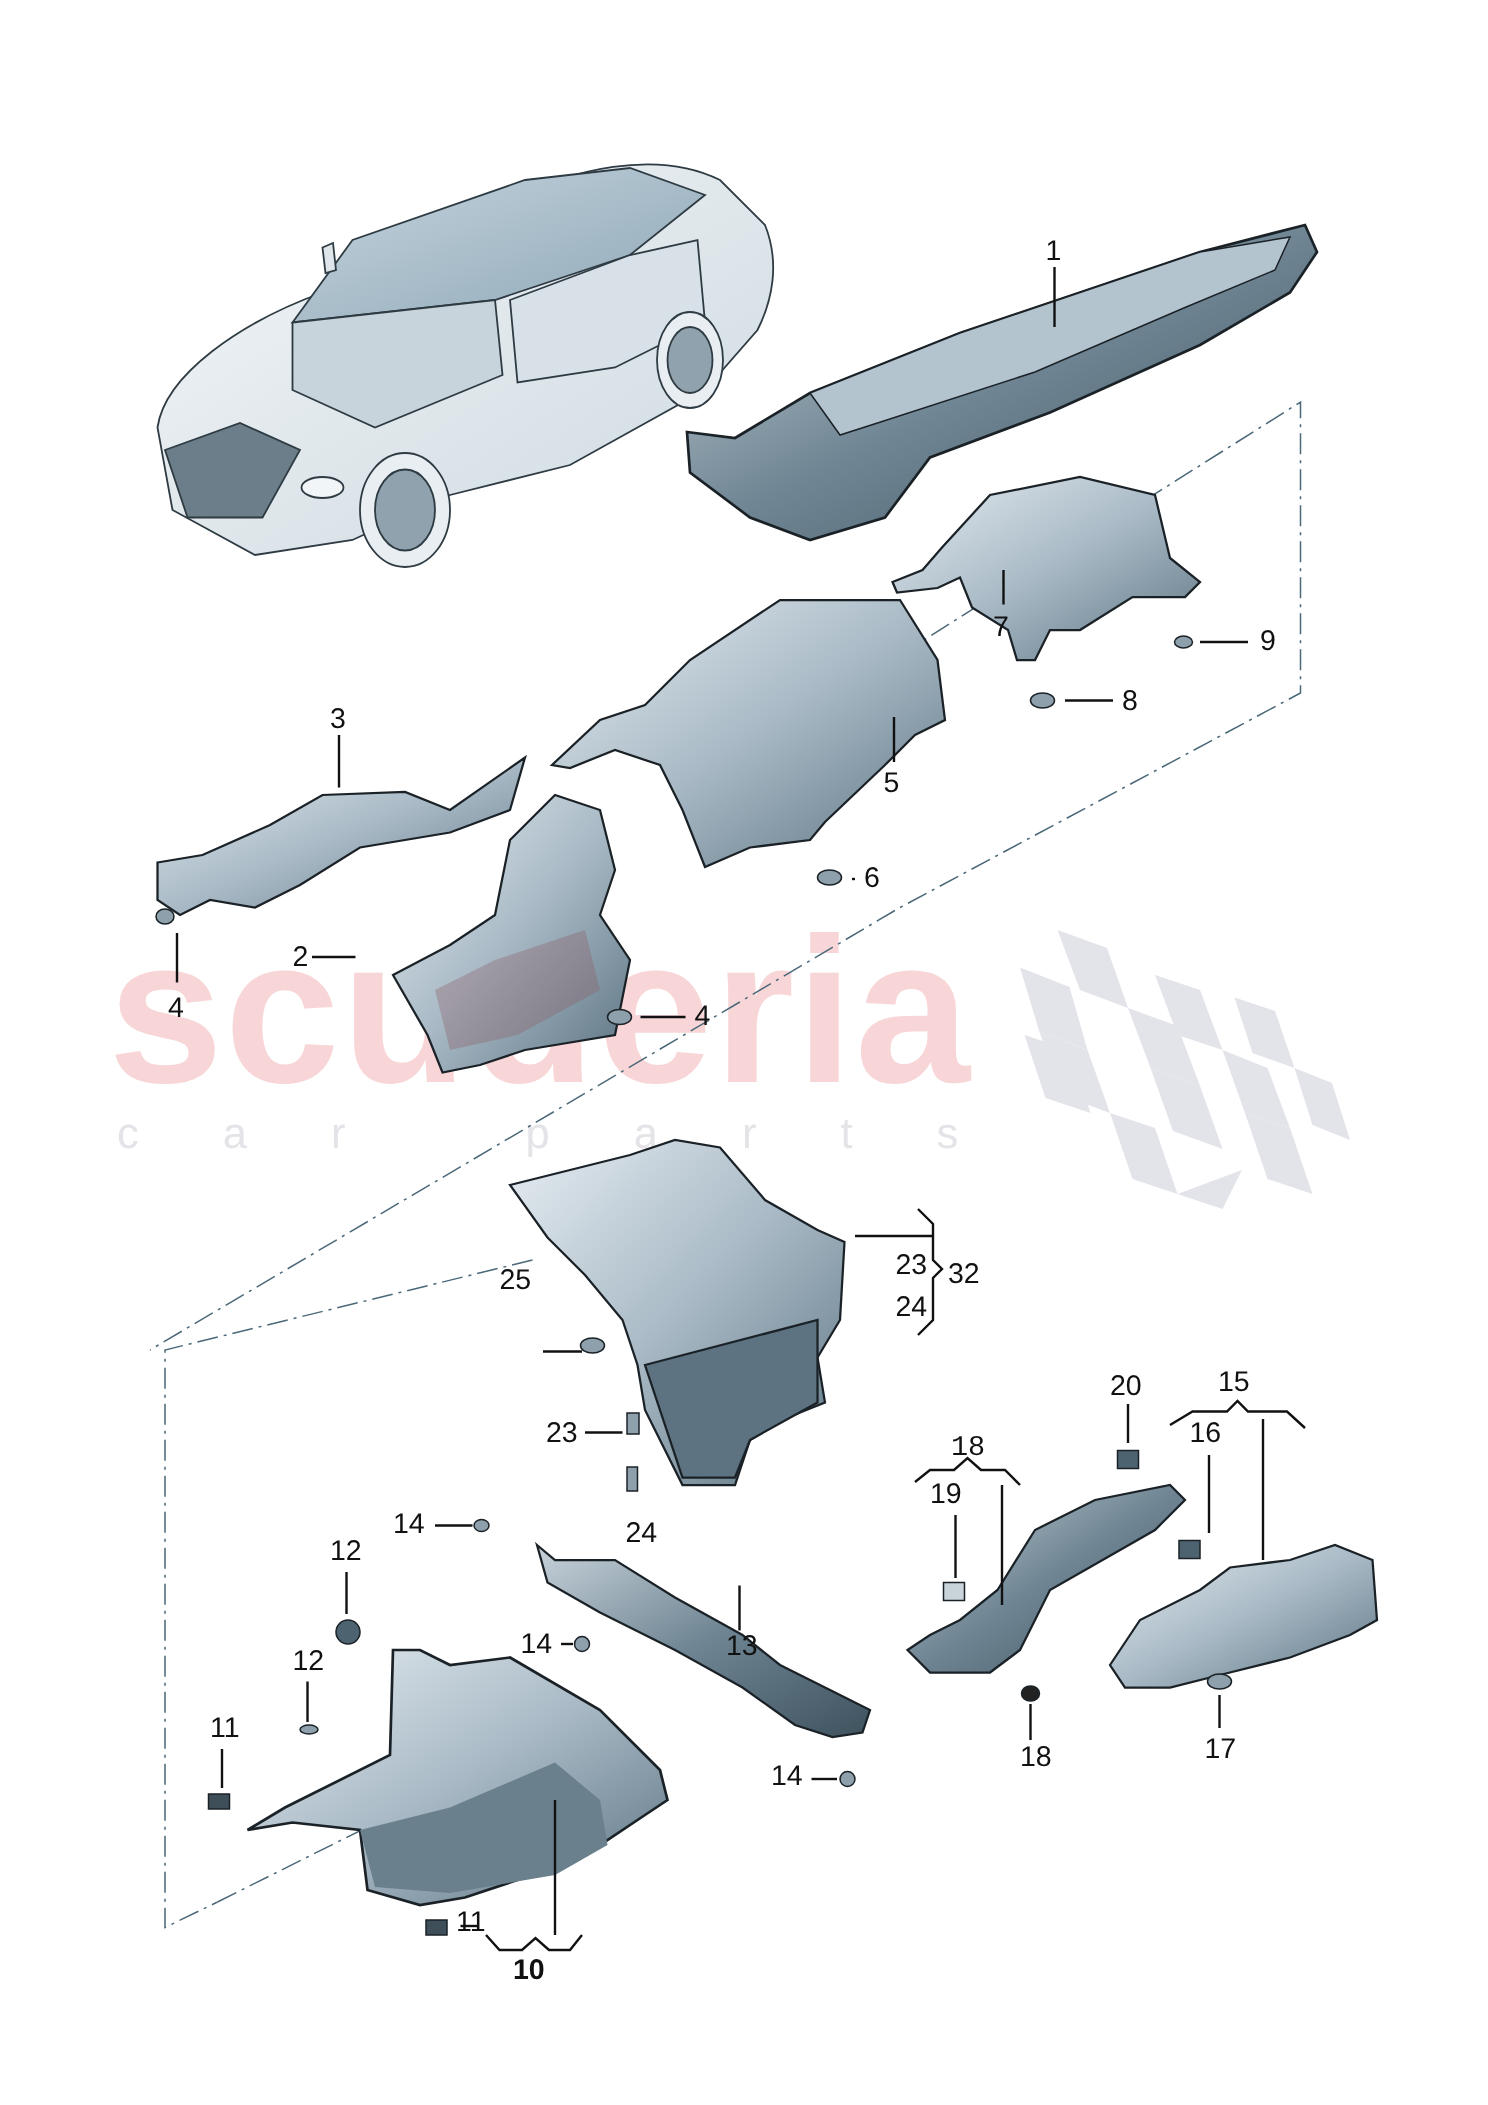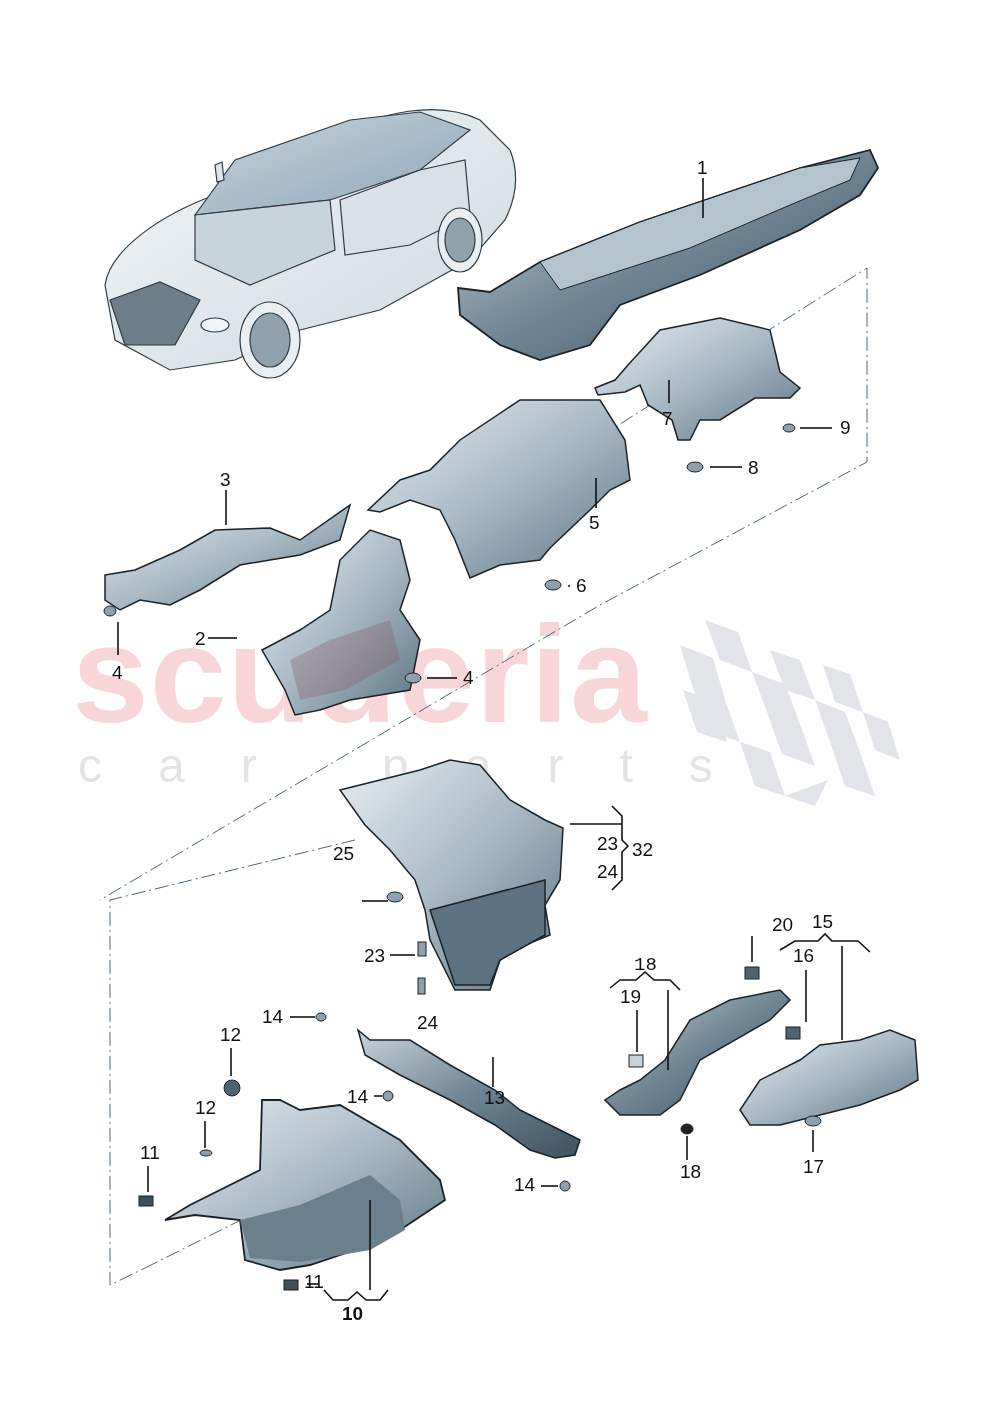--- a/index.html
+++ b/index.html
@@ -1,20 +1,20 @@
 <!DOCTYPE html>
 <html><head>
 <meta charset="utf-8">
 <style>
   html, body { margin: 0; padding: 0; background: #ffffff; }
   body { width: 992px; height: 1403px; position: relative; overflow: hidden; font-family: "Liberation Sans", sans-serif; }
   #canvas { position: absolute; left: 0; top: 0; width: 992px; height: 1403px; }
   .callout { position: absolute; font-family: "Liberation Sans", sans-serif; font-size: 19px; color: #111; line-height: 1; white-space: nowrap; }
   .wm-main { position: absolute; left: 72px; top: 605px; font-family: "Liberation Sans", sans-serif; font-weight: bold; font-size: 138px; color: #f6c9cb; letter-spacing: 1px; opacity: 0.75; line-height: 1; }
-  .wm-sub { position: absolute; left: 78px; top: 742px; font-family: "Liberation Sans", sans-serif; font-size: 48px; color: #e4e4e8; letter-spacing: 56px; line-height: 1; }
+  .wm-sub { position: absolute; left: 78px; top: 742px; font-family: "Liberation Sans", sans-serif; font-size: 29px; color: #e4e4e8; letter-spacing: 56px; line-height: 1; }
 </style>
 </head>
 <body>
 
 <div id="canvas">
 
   <div class="wm-main">scuderia</div>
   <div class="wm-sub">car parts</div>
 
   <svg width="992" height="1403" viewBox="0 0 992 1403" style="position:absolute;left:0;top:0;">
@@ -187,21 +187,21 @@
   <div class="callout" style="left:589px;top:513px;">5</div>
   <div class="callout" style="left:576px;top:576px;">6</div>
   <div class="callout" style="left:195px;top:629px;">2</div>
   <div class="callout" style="left:112px;top:663px;">4</div>
   <div class="callout" style="left:463px;top:668px;">4</div>
   <div class="callout" style="left:597px;top:834px;">23</div>
   <div class="callout" style="left:632px;top:840px;">32</div>
   <div class="callout" style="left:597px;top:862px;">24</div>
   <div class="callout" style="left:333px;top:844px;">25</div>
   <div class="callout" style="left:812px;top:912px;">15</div>
-  <div class="callout" style="left:740px;top:915px;margin-left:32px;">20</div>
+  <div class="callout" style="left:740px;top:915px;">20</div>
   <div class="callout" style="left:793px;top:946px;">16</div>
   <div class="callout" style="left:364px;top:946px;">23</div>
   <div class="callout" style="left:634px;top:956px;font-family:Liberation Mono, monospace;">18</div>
   <div class="callout" style="left:620px;top:987px;">19</div>
   <div class="callout" style="left:417px;top:1013px;">24</div>
   <div class="callout" style="left:262px;top:1007px;">14</div>
   <div class="callout" style="left:220px;top:1025px;">12</div>
   <div class="callout" style="left:484px;top:1088px;">13</div>
   <div class="callout" style="left:195px;top:1098px;">12</div>
   <div class="callout" style="left:347px;top:1087px;">14</div>

